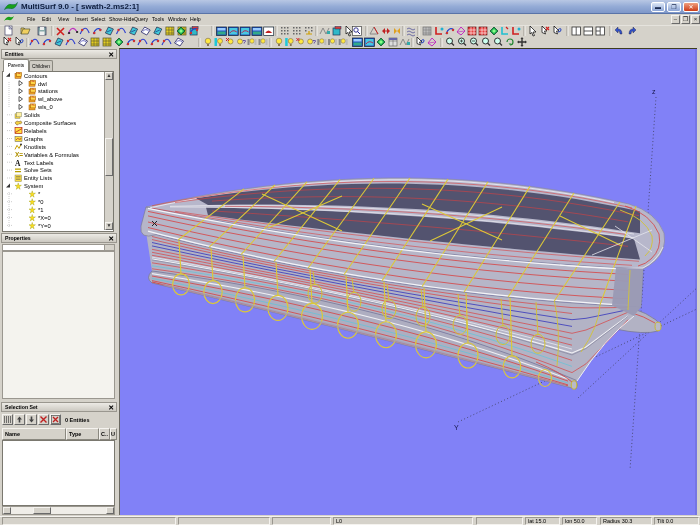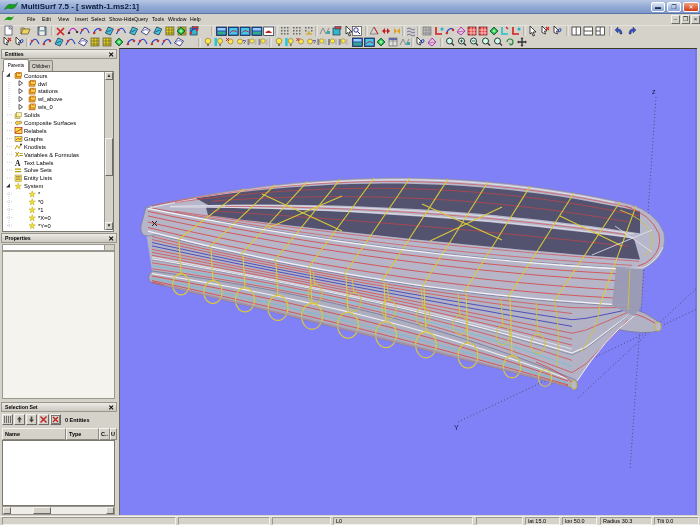--- a/index.html
+++ b/index.html
@@ -36,21 +36,21 @@
 #vframe{left:119px;top:48px;width:578px;height:467px;border-top:1px solid #3c3c20;border-left:1px solid #6a6860;box-sizing:border-box;}
 #status{left:0;top:516px;width:700px;height:9px;background:#d5d2ca;border-top:1px solid #f5f3ef;font-size:5.5px;color:#000;}
 #selset-tools svg{display:block}
 #selset-tools>div{overflow:hidden}
 .spanel{position:absolute;top:0px;height:8px;border:1px solid;border-color:#9a978f #f5f3ef #f5f3ef #9a978f;
  box-sizing:border-box;padding-left:2px;line-height:6px;}
 </style>
 </head>
 <body>
 <div id="titlebar" class="abs"></div>
-<div id="title-text" class="abs">MultiSurf 7.5 - [ swath-1.ms2:1]</div>
+<div id="title-text" class="abs">MultiSurf 9.0 - [ swath-2.ms2:1]</div>
 <svg class="abs" style="left:4px;top:2px" width="14" height="11" viewBox="0 0 14 11">
  <path d="M0.5,7.5 Q3.5,1.5 7.5,2.5 Q12,3.5 13.5,0.5 Q11.5,7.5 6.5,6.5 Q2.5,5.5 0.5,7.5 Z" fill="#18a018" stroke="#063" stroke-width="0.5"></path>
 </svg>
 <div id="btn-min" class="abs wbtn">▬</div>
 <div id="btn-max" class="abs wbtn">❐</div>
 <div id="btn-close" class="abs wbtn">✕</div>
 
 <div id="menubar" class="abs">
  <svg class="abs" style="left:4px;top:1px" width="10" height="9" viewBox="0 0 10 9">
   <path d="M0,6 Q3,1 6,2 Q8,3 10,1 Q8,6 5,5 Q2,4 0,6 Z" fill="#18a018"></path>

